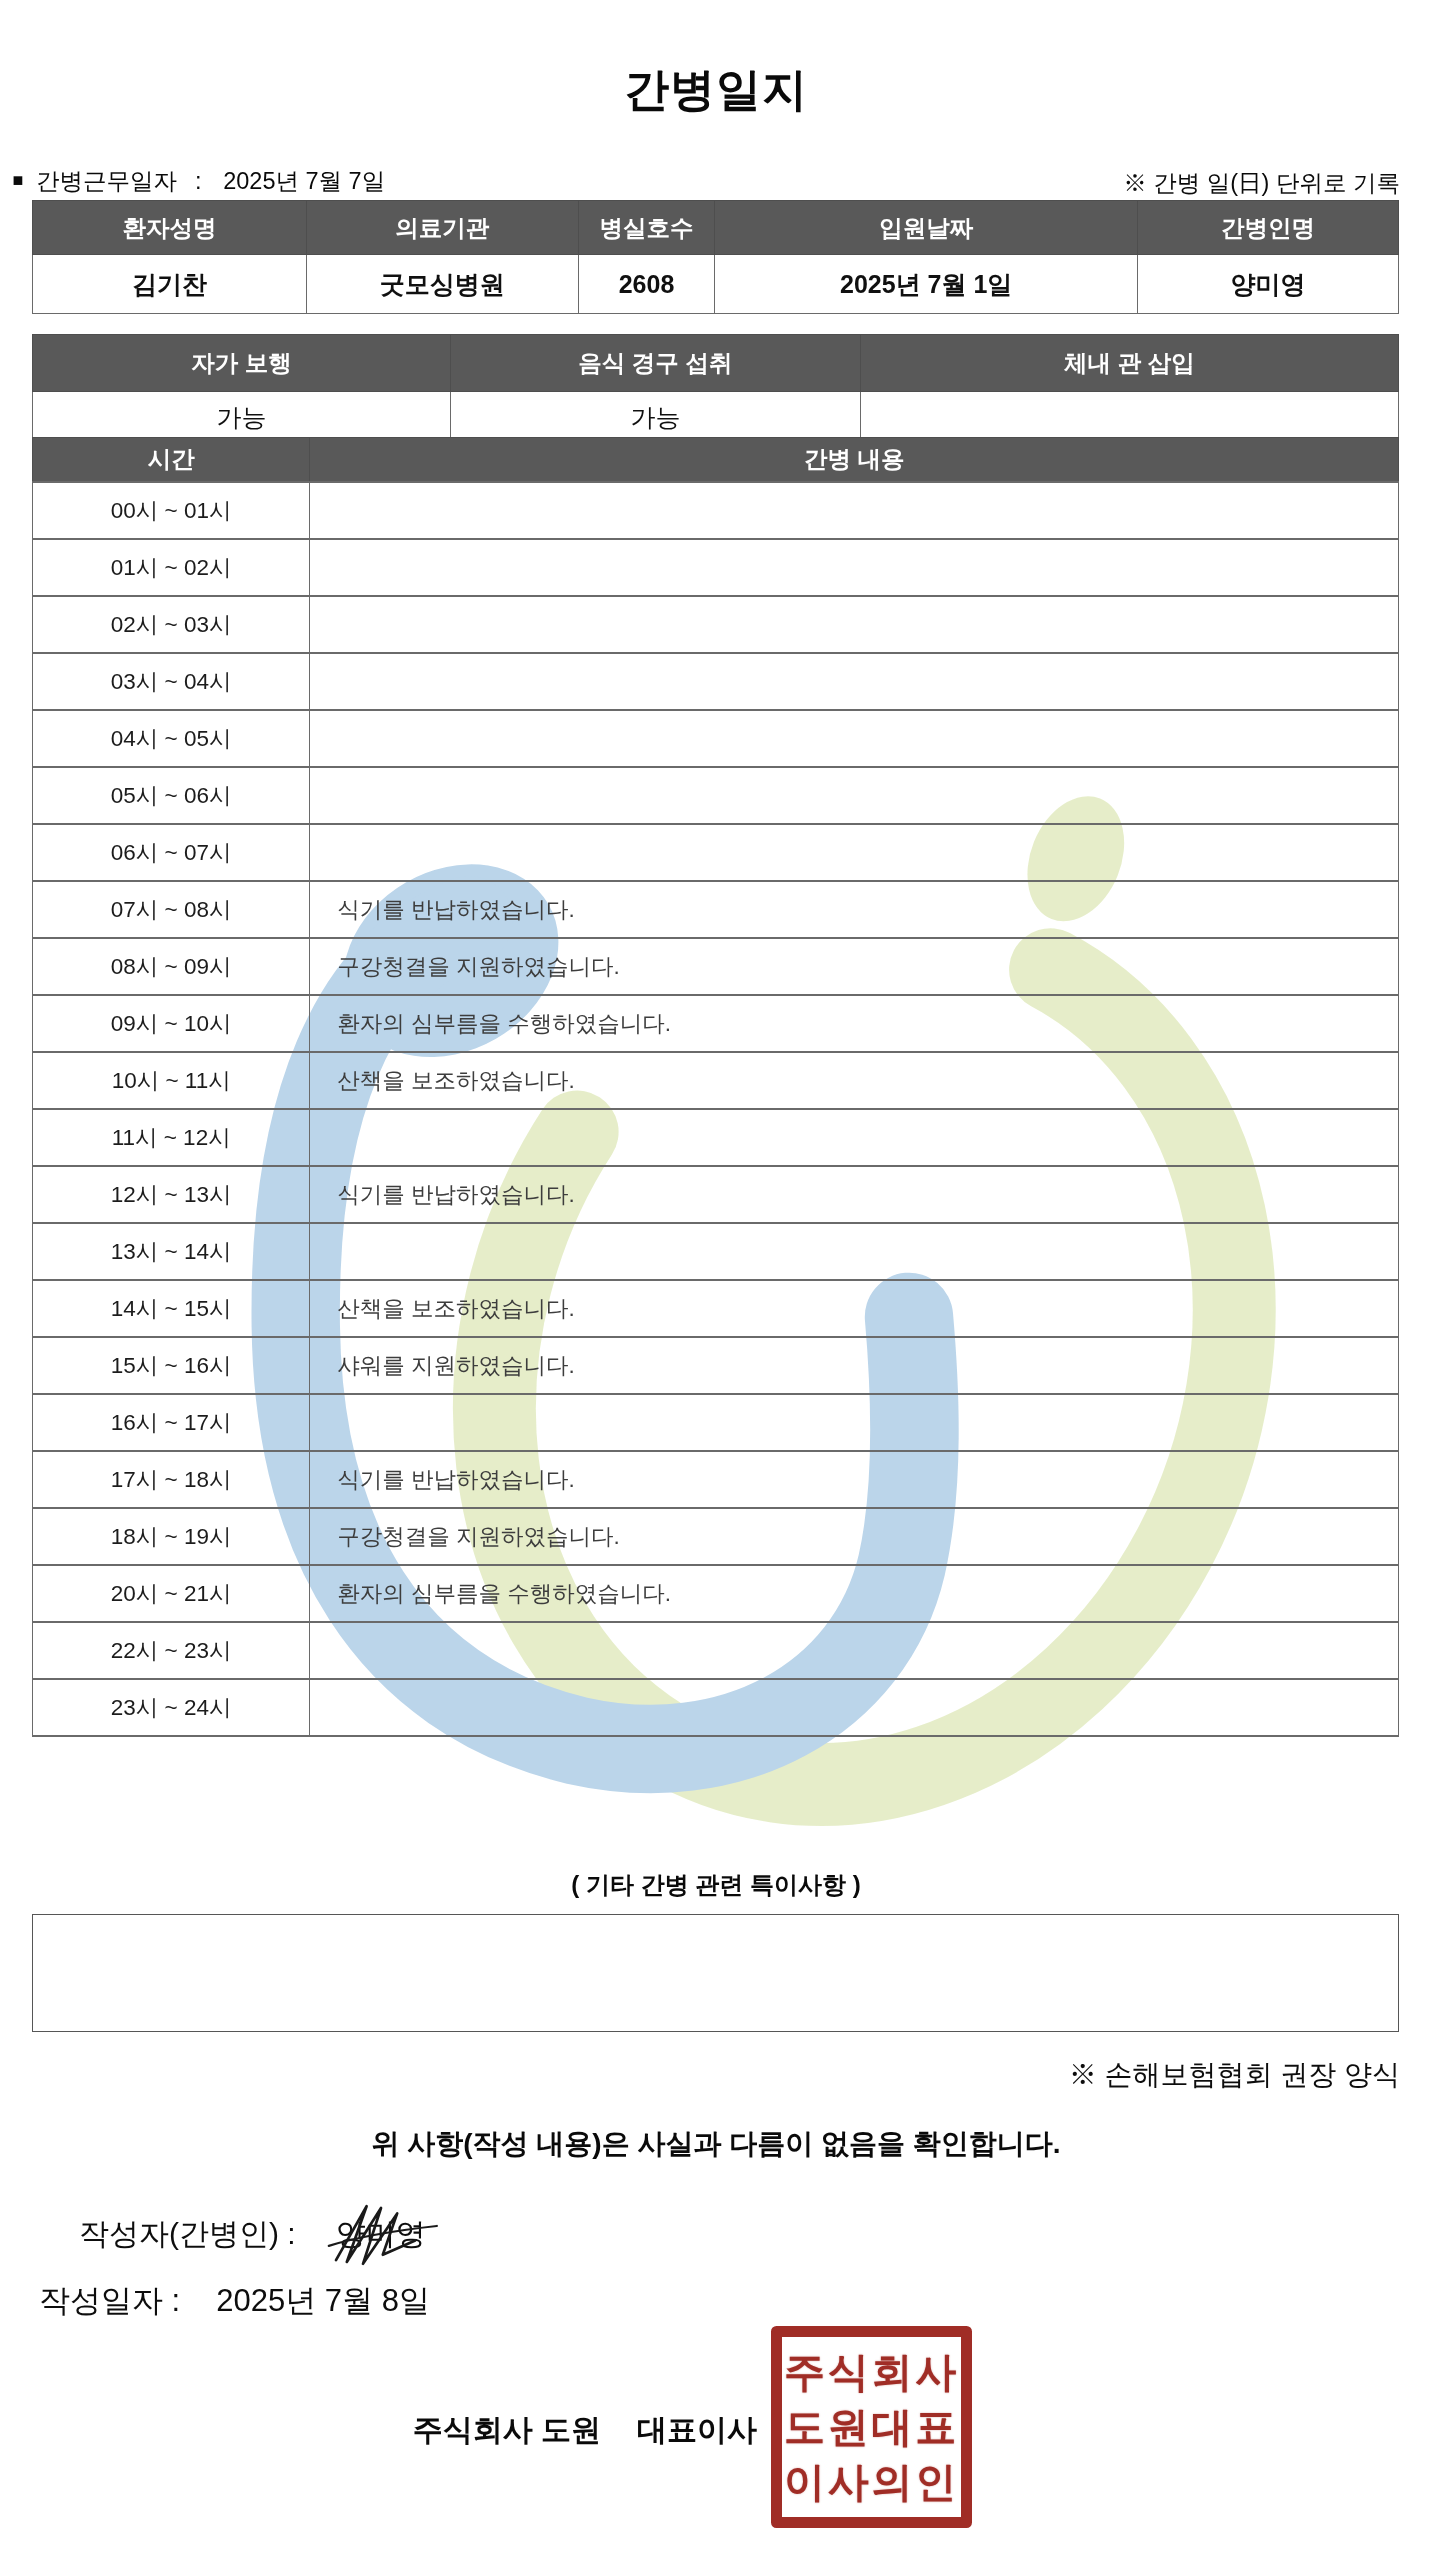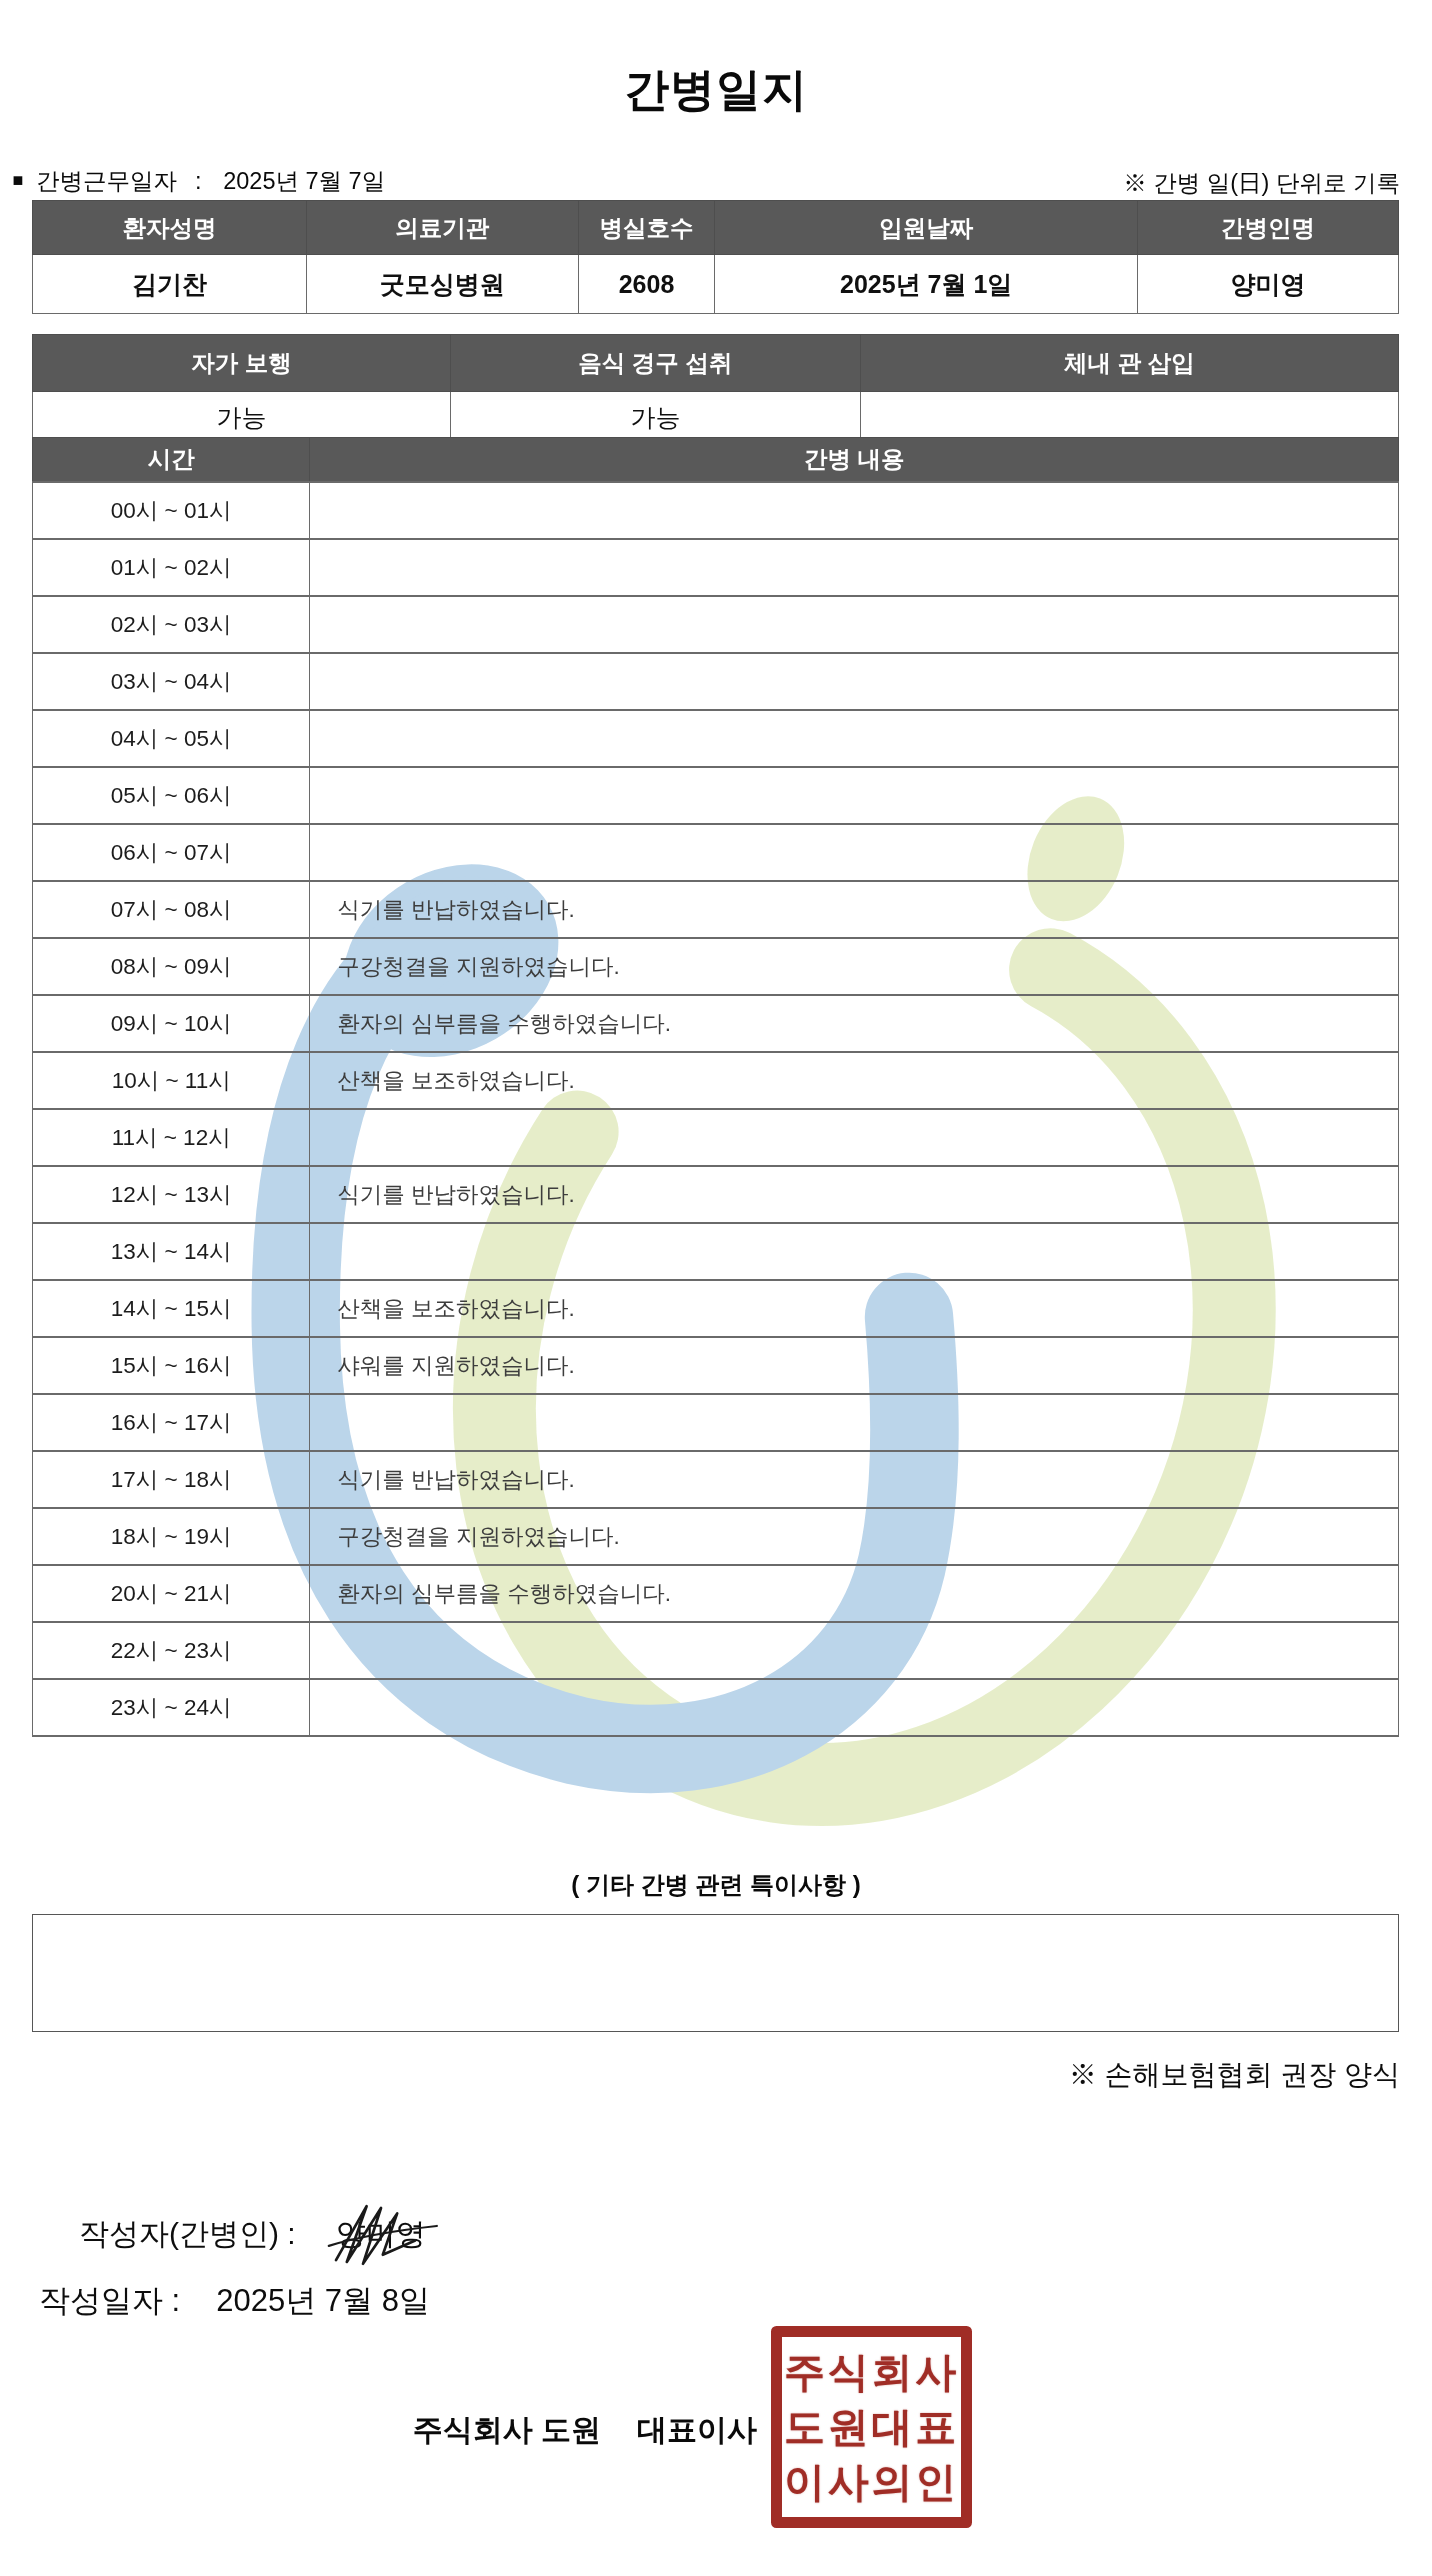--- a/index.html
+++ b/index.html
@@ -302,20 +302,21 @@
           <td class="time-cell">23시 ~ 24시</td>
           <td class="content-cell"></td>
         </tr>
       </tbody>
   </table>
 
   <div class="layer notes-title">( 기타 간병 관련 특이사항 )</div>
   <div class="layer notes-box"></div>
   <div class="layer form-note">※ 손해보험협회 권장 양식</div>
 
+  <div class="layer confirmation">위 사항(작성 내용)은 사실과 다름이 없음을 확인합니다.</div>
 
   <div class="layer writer-line">
     <span>작성자(간병인) :</span>
     <span>양미영</span>
   </div>
   <svg class="signature" width="117" height="72" viewBox="0 0 130 80" aria-hidden="true">
     <path d="M 10 68 L 44 8 L 22 70 L 60 10 L 40 72 L 78 16 L 62 62 L 98 46" fill="none" stroke="#1a1a1a" stroke-width="3" stroke-linejoin="round" stroke-linecap="round"></path>
     <path d="M 2 52 C 35 42, 85 34, 122 30" fill="none" stroke="#1a1a1a" stroke-width="2.5" stroke-linecap="round"></path>
   </svg>
 

